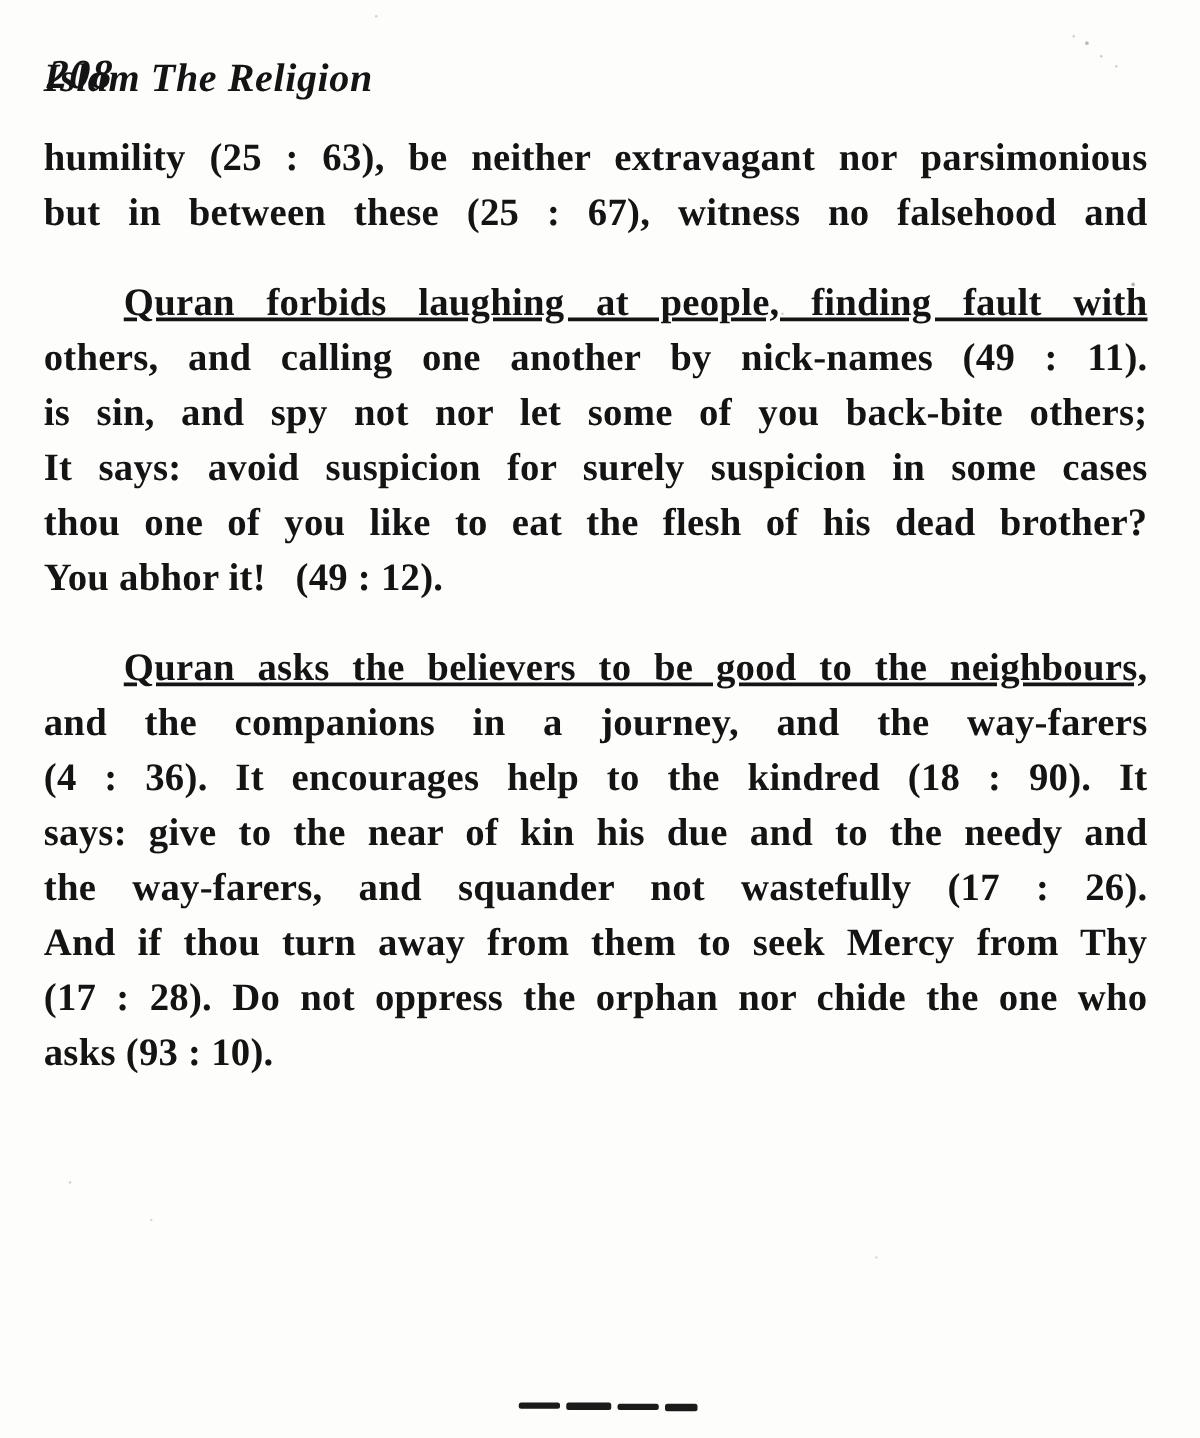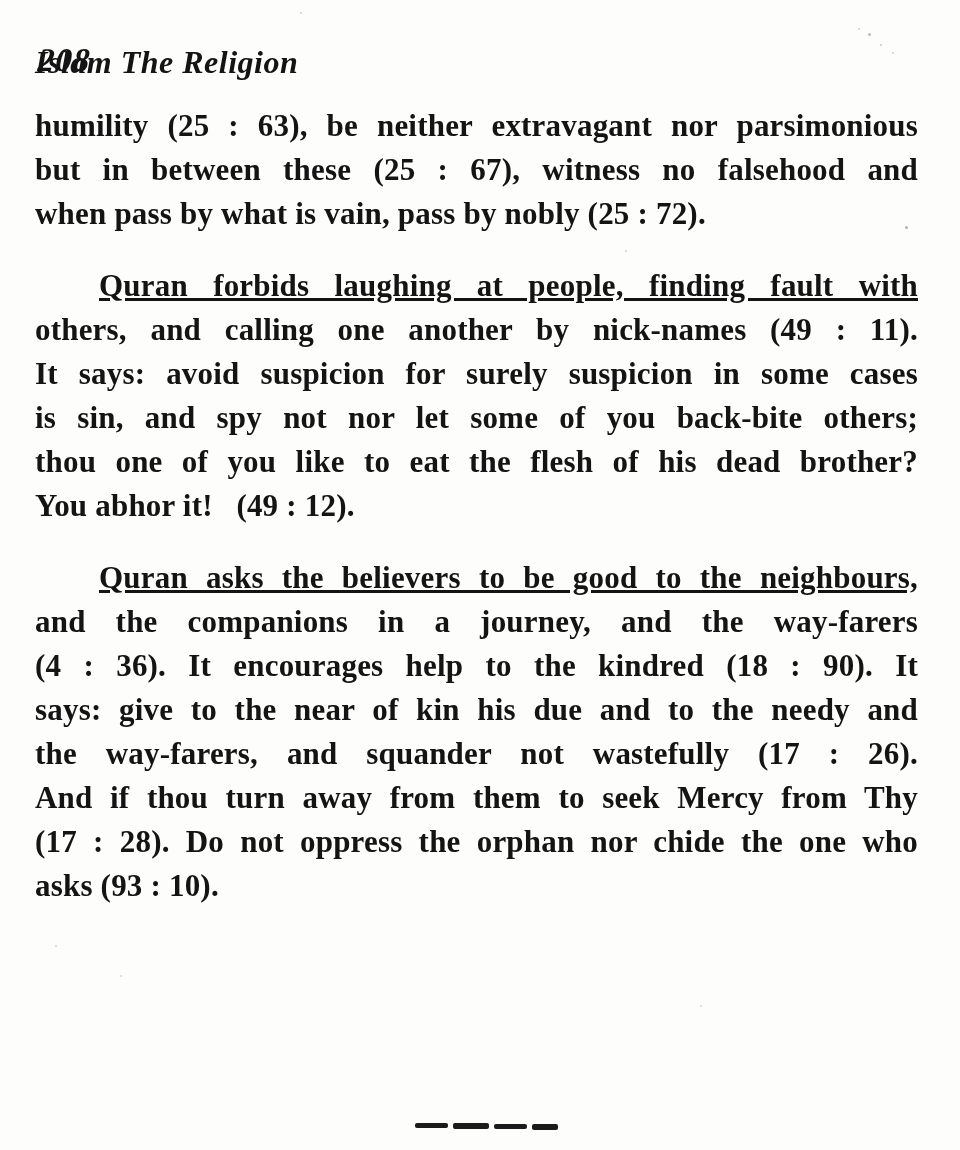--- a/index.html
+++ b/index.html
@@ -65,27 +65,26 @@
 
   <div class="header">
     <span class="page-number">208</span>
     <span class="header-title">Islam The Religion</span>
   </div>
 
   <div class="text-body">
       <div class="paragraph">
         <div class="line">humility (25 : 63), be neither extravagant nor parsimonious</div>
         <div class="line">but in between these (25 : 67), witness no falsehood and</div>
-        <div class="line last">when pass by what is vain, pass by nobly (25 : 72).</div>
       </div>
       <div class="paragraph">
         <div class="line indent">Quran forbids laughing at people, finding fault with</div>
         <div class="line">others, and calling one another by nick-names (49 : 11).</div>
+        <div class="line">is sin, and spy not nor let some of you back-bite others;</div>
         <div class="line">It says: avoid suspicion for surely suspicion in some cases</div>
-        <div class="line">is sin, and spy not nor let some of you back-bite others;</div>
         <div class="line">thou one of you like to eat the flesh of his dead brother?</div>
         <div class="line last">You abhor it!  (49 : 12).</div>
       </div>
       <div class="paragraph">
         <div class="line indent">Quran asks the believers to be good to the neighbours,</div>
         <div class="line">and the companions in a journey, and the way-farers</div>
         <div class="line">(4 : 36). It encourages help to the kindred (18 : 90). It</div>
         <div class="line">says: give to the near of kin his due and to the needy and</div>
         <div class="line">the way-farers, and squander not wastefully (17 : 26).</div>
         <div class="line">And if thou turn away from them to seek Mercy from Thy</div>

